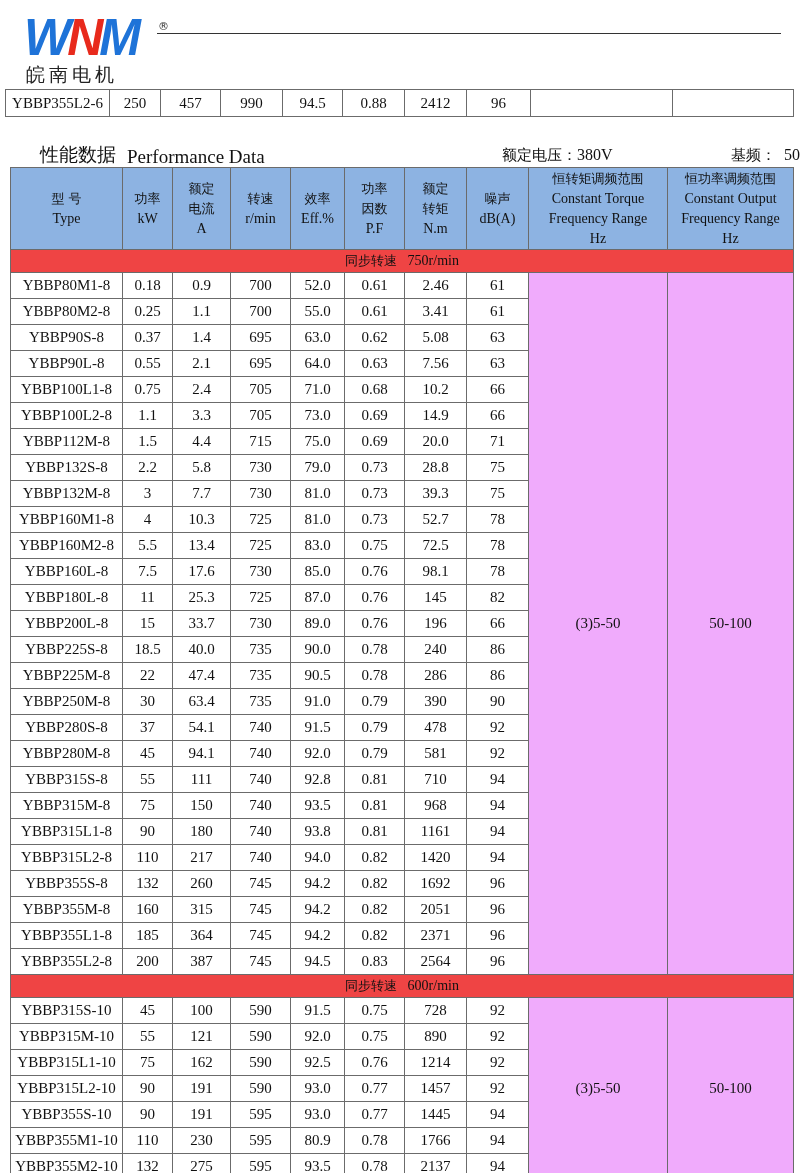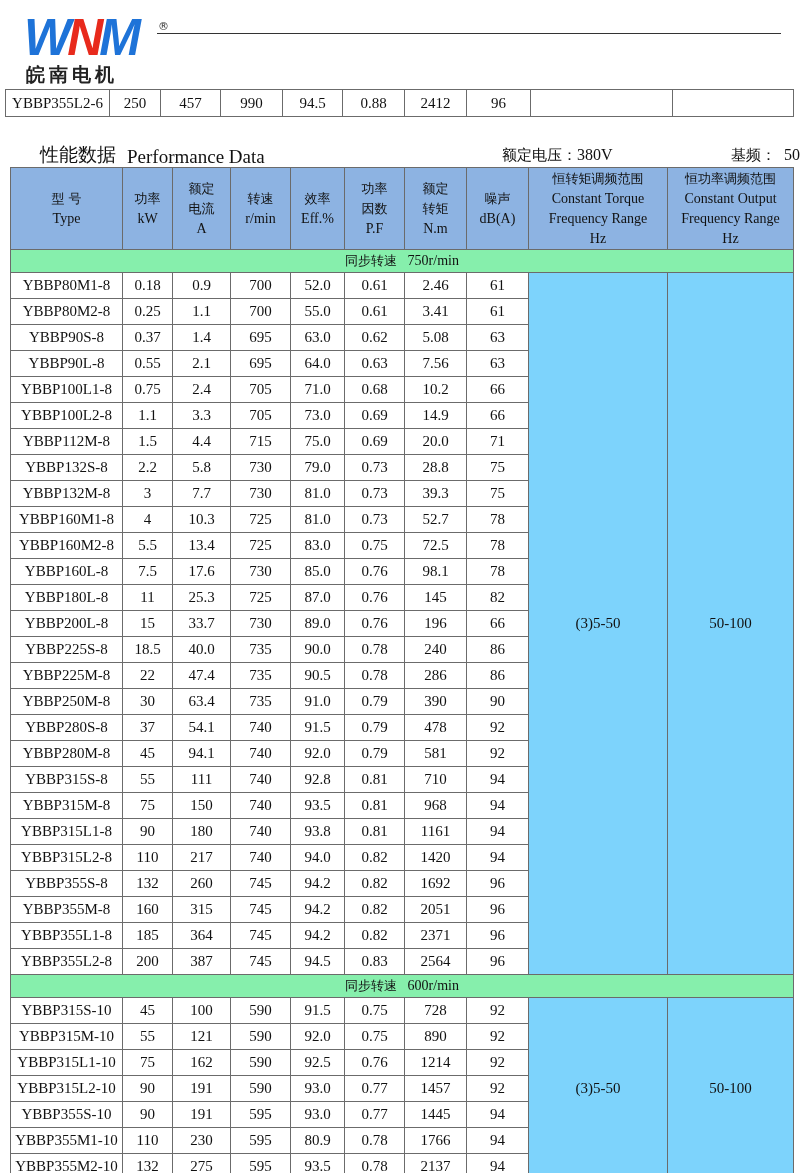--- a/index.html
+++ b/index.html
@@ -6,42 +6,42 @@
   body {
     width: 800px; height: 1173px; background: #ffffff; position: relative; overflow: hidden;
     font-family: "Liberation Serif", "DejaVu Serif", serif; color: #111;
   }
   .logo { position: absolute; left: 24px; top: 10px; width: 130px; height: 70px; }
   .logo-mark { position: absolute; left: 0; top: 0; font-family: "Liberation Sans", sans-serif; font-weight: 900; font-style: italic; font-size: 50px; letter-spacing: -4px; line-height: 52px; transform: scaleY(1.05); transform-origin: top left; }
   .logo-mark .w { color: #1e73d8; }
   .logo-mark .n { color: #e82a1c; }
   .logo-mark .m { color: #1e73d8; }
   .logo-reg { position: absolute; left: 134px; top: 10px; font-size: 11px; font-family: "DejaVu Sans", sans-serif; color: #333; }
-  .logo-cn { position: absolute; left: 2px; top: 52px; font-family: "DejaVu Sans", sans-serif; font-size: 19px; font-weight: bold; letter-spacing: 4px; color: #222; white-space: nowrap; }
+  .logo-cn { position: absolute; left: 2px; top: 52px; font-family: "DejaVu Sans", sans-serif; font-size: 19px; font-weight: normal; letter-spacing: 4px; color: #222; white-space: nowrap; }
   .header-rule { position: absolute; left: 157px; top: 33px; width: 624px; height: 1px; background: #333; }
 
   table { border-collapse: collapse; position: absolute; table-layout: fixed; }
   td, th { border: 1px solid #6b6b6b; text-align: center; vertical-align: middle; padding: 0; font-weight: normal; font-size: 15px; white-space: nowrap; overflow: hidden; }
 
   #top-table { left: 5px; top: 89px; width: 788px; }
   #top-table td { height: 26px; }
 
   .perf-title { position: absolute; left: 20px; top: 142px; font-family: "DejaVu Sans", sans-serif; font-size: 19px; white-space: nowrap; margin-left: 20px; }
   .perf-title-en { position: absolute; left: 127px; top: 146px; font-size: 19px; white-space: nowrap; }
   .voltage { position: absolute; left: 502px; top: 146px; font-size: 16px; white-space: nowrap; }
   .voltage .cn, .freq .cn { font-family: Liberation Sans, sans-serif; font-size: 15px; }
   .freq { position: absolute; left: 683px; top: 146px; font-size: 16px; white-space: nowrap; margin-left: 48px; }
 
   #perf-table { left: 10px; top: 167px; width: 783px; }
   #perf-table th { background: #8db3e2; height: 81px; line-height: 20px; font-size: 14px; }
   #perf-table th .cn { font-family: "DejaVu Sans", sans-serif; font-size: 13px; }
   #perf-table td { height: 25px; font-size: 15px; }
-  #perf-table tr.group td { background: #86efac; height: 22px; font-size: 14px; }
+  #perf-table tr.group td { background: #ef4444; height: 22px; font-size: 14px; }
   #perf-table tr.group td .cn { font-family: "DejaVu Sans", sans-serif; font-size: 13px; }
-  td.merged { background: #7dd3fc; }
+  td.merged { background: #f0abfc; }
 </style>
 </head>
 <body>
 
 <div class="logo">
   <div class="logo-mark"><span class="w">W</span><span class="n">N</span><span class="m">M</span></div>
   <div class="logo-reg">®</div>
   <div class="logo-cn">皖南电机</div>
 </div>
 <div class="header-rule"></div>

